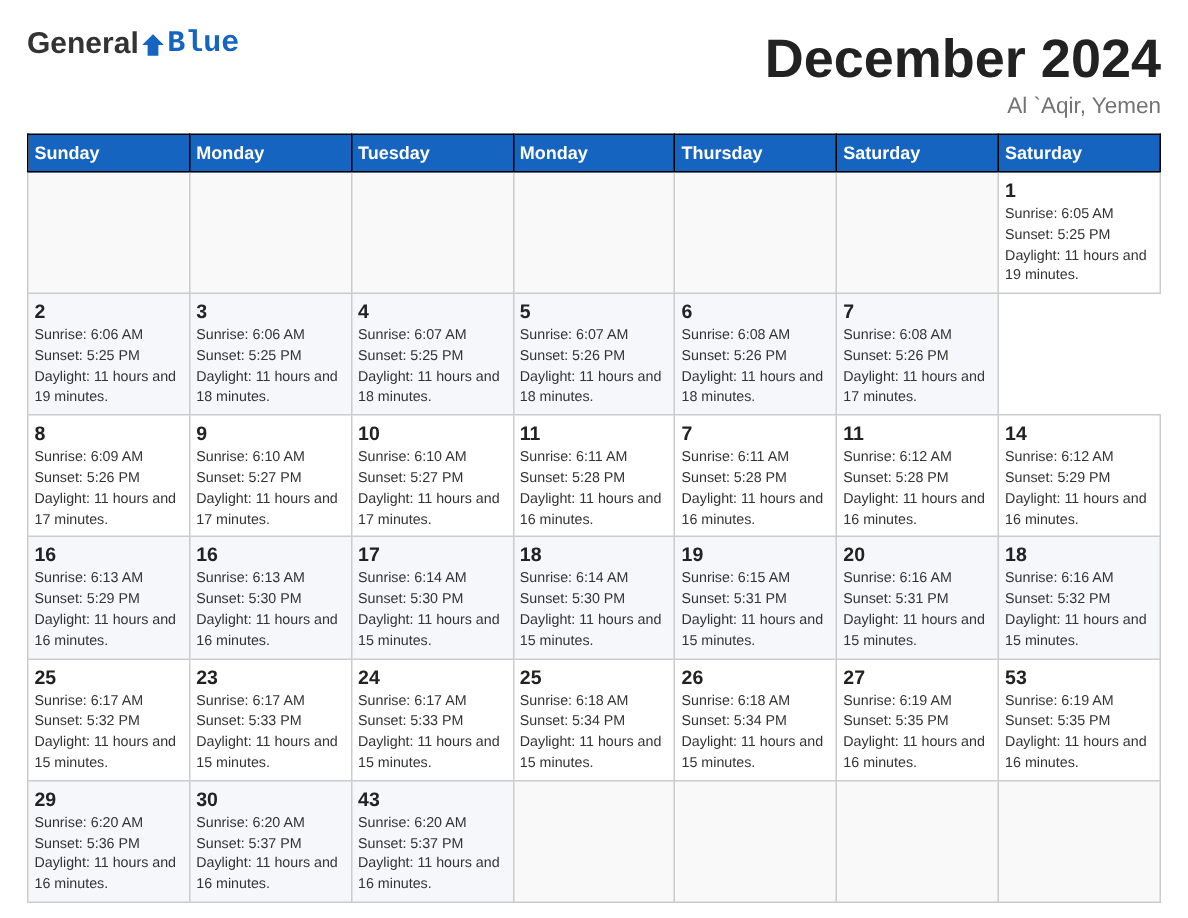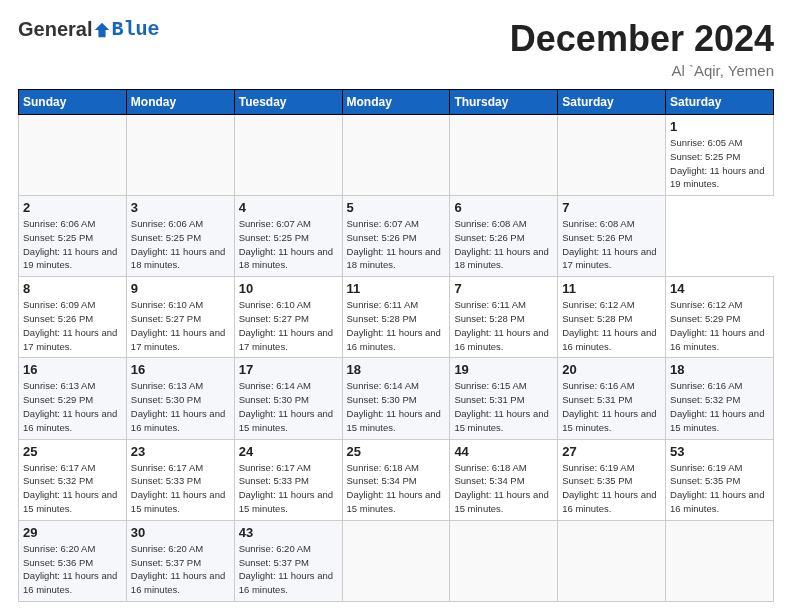--- a/index.html
+++ b/index.html
@@ -340,21 +340,21 @@
       </td>
           <td>
         <span class="day-num">25</span>
         <div class="day-info">
           Sunrise: 6:18 AM<br>
           Sunset: 5:34 PM<br>
           Daylight: 11 hours and 15 minutes.
         </div>
       </td>
           <td>
-        <span class="day-num">44</span>
+        <span class="day-num">26</span>
         <div class="day-info">
           Sunrise: 6:18 AM<br>
           Sunset: 5:34 PM<br>
           Daylight: 11 hours and 15 minutes.
         </div>
       </td>
           <td>
         <span class="day-num">27</span>
         <div class="day-info">
           Sunrise: 6:19 AM<br>

